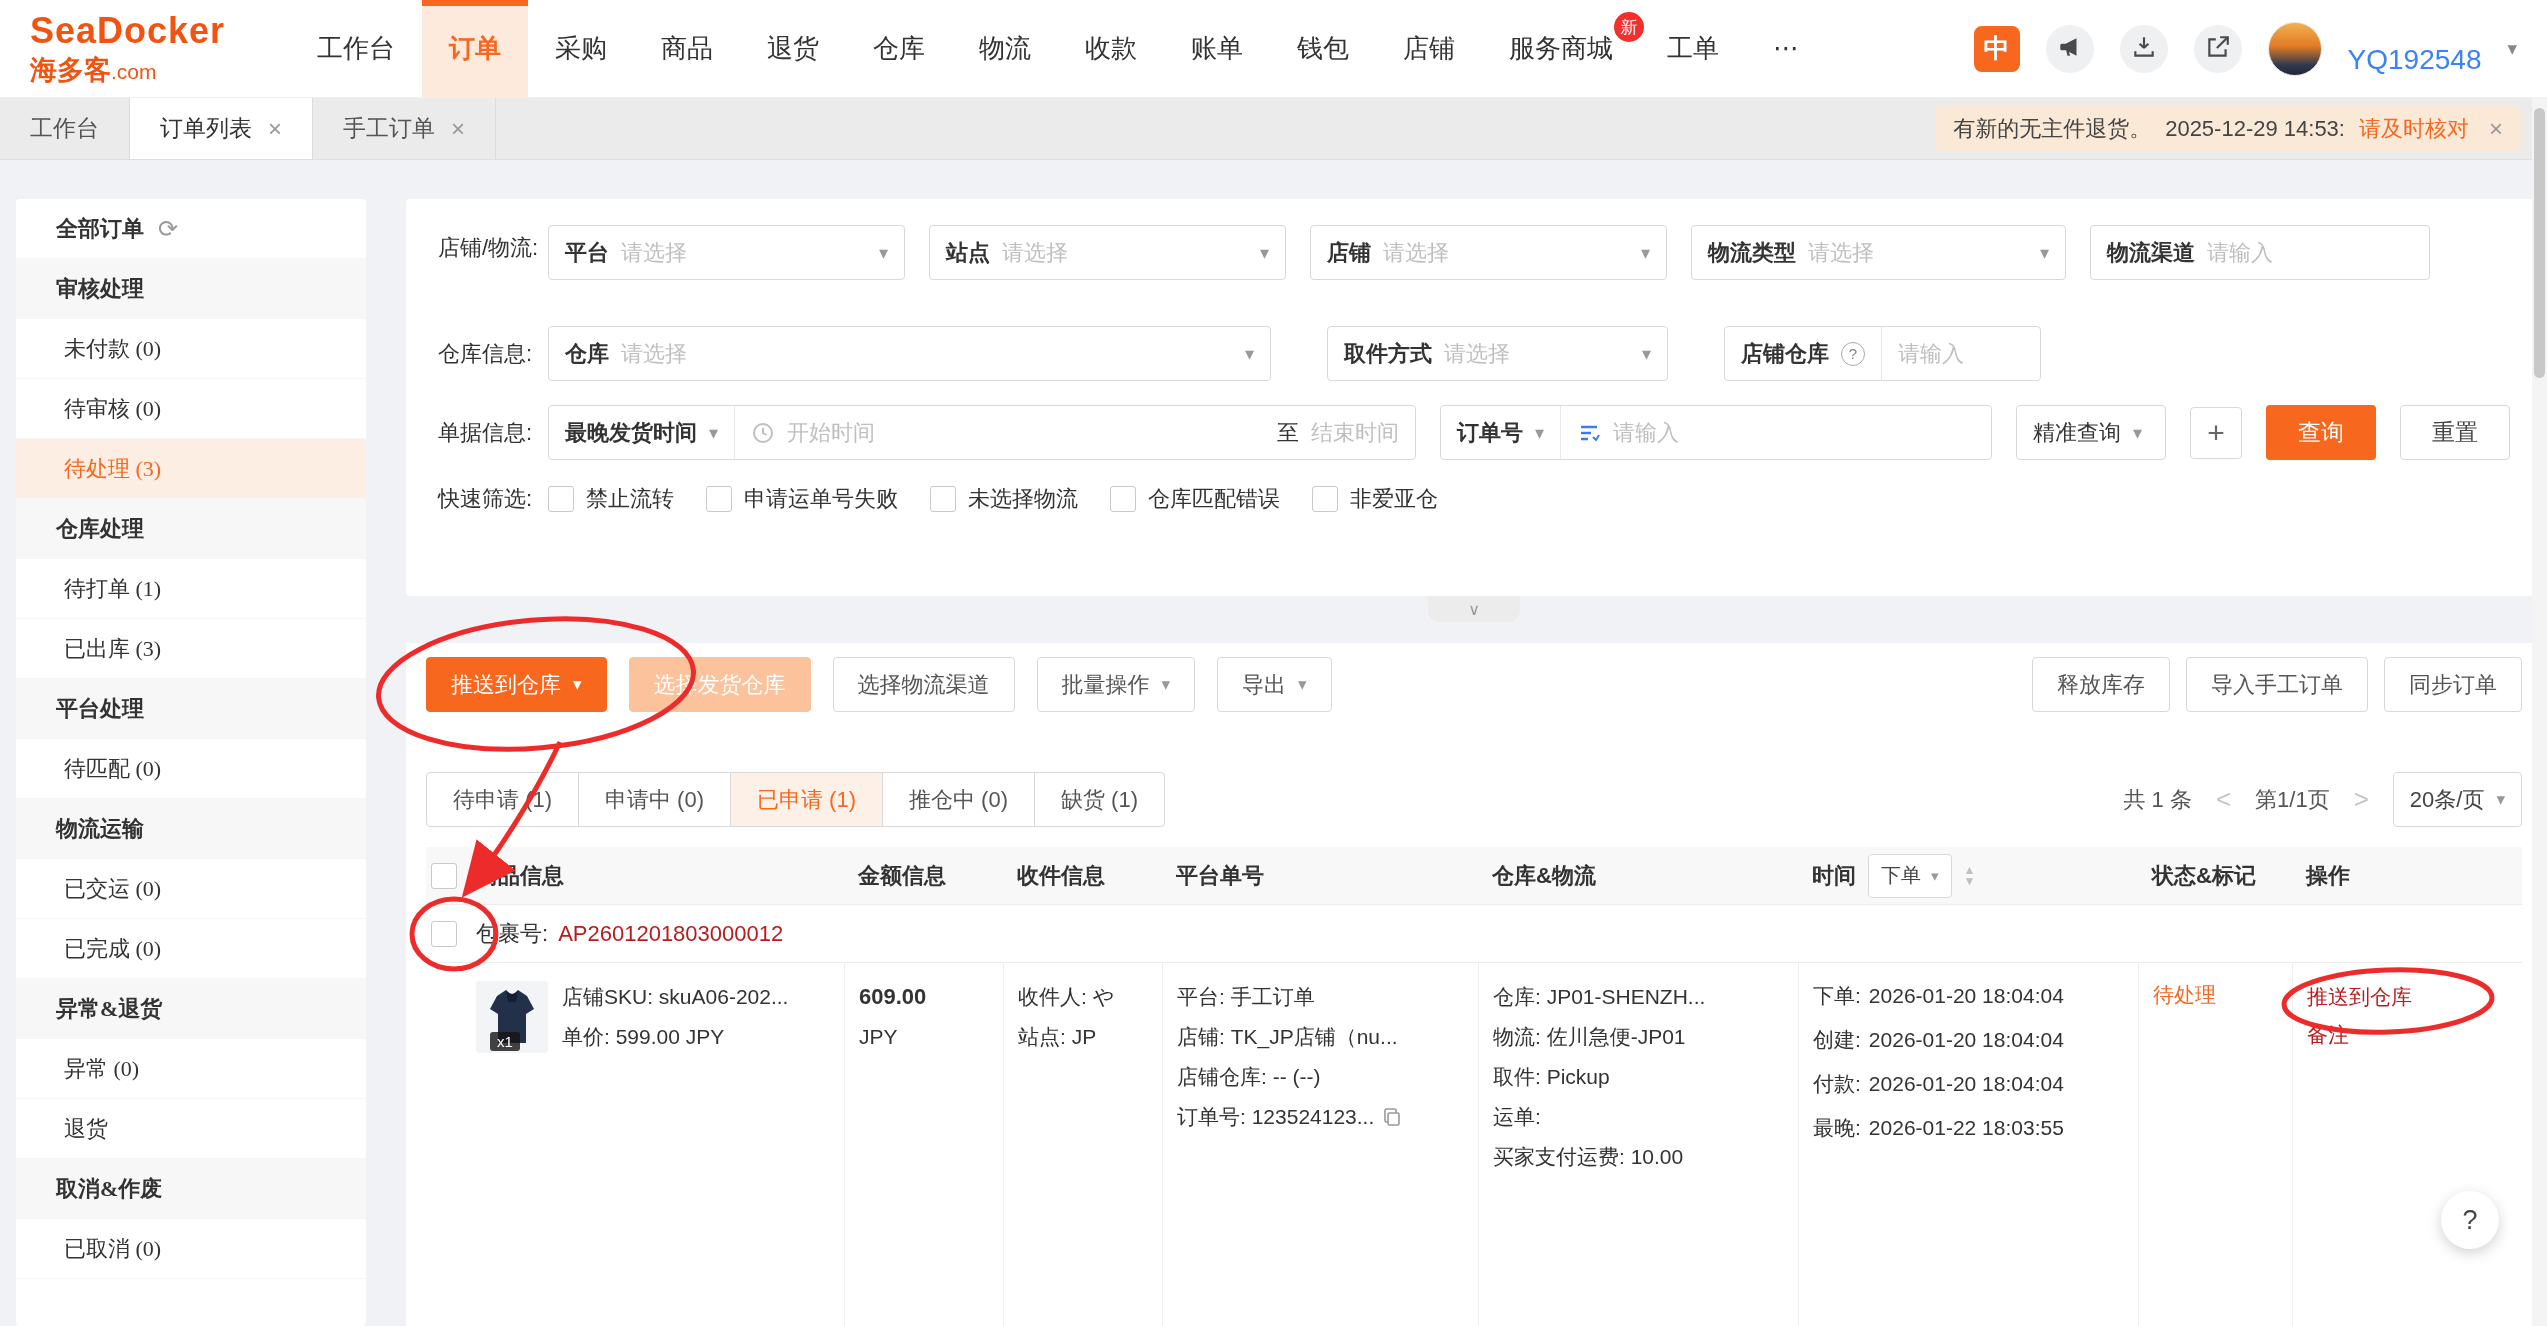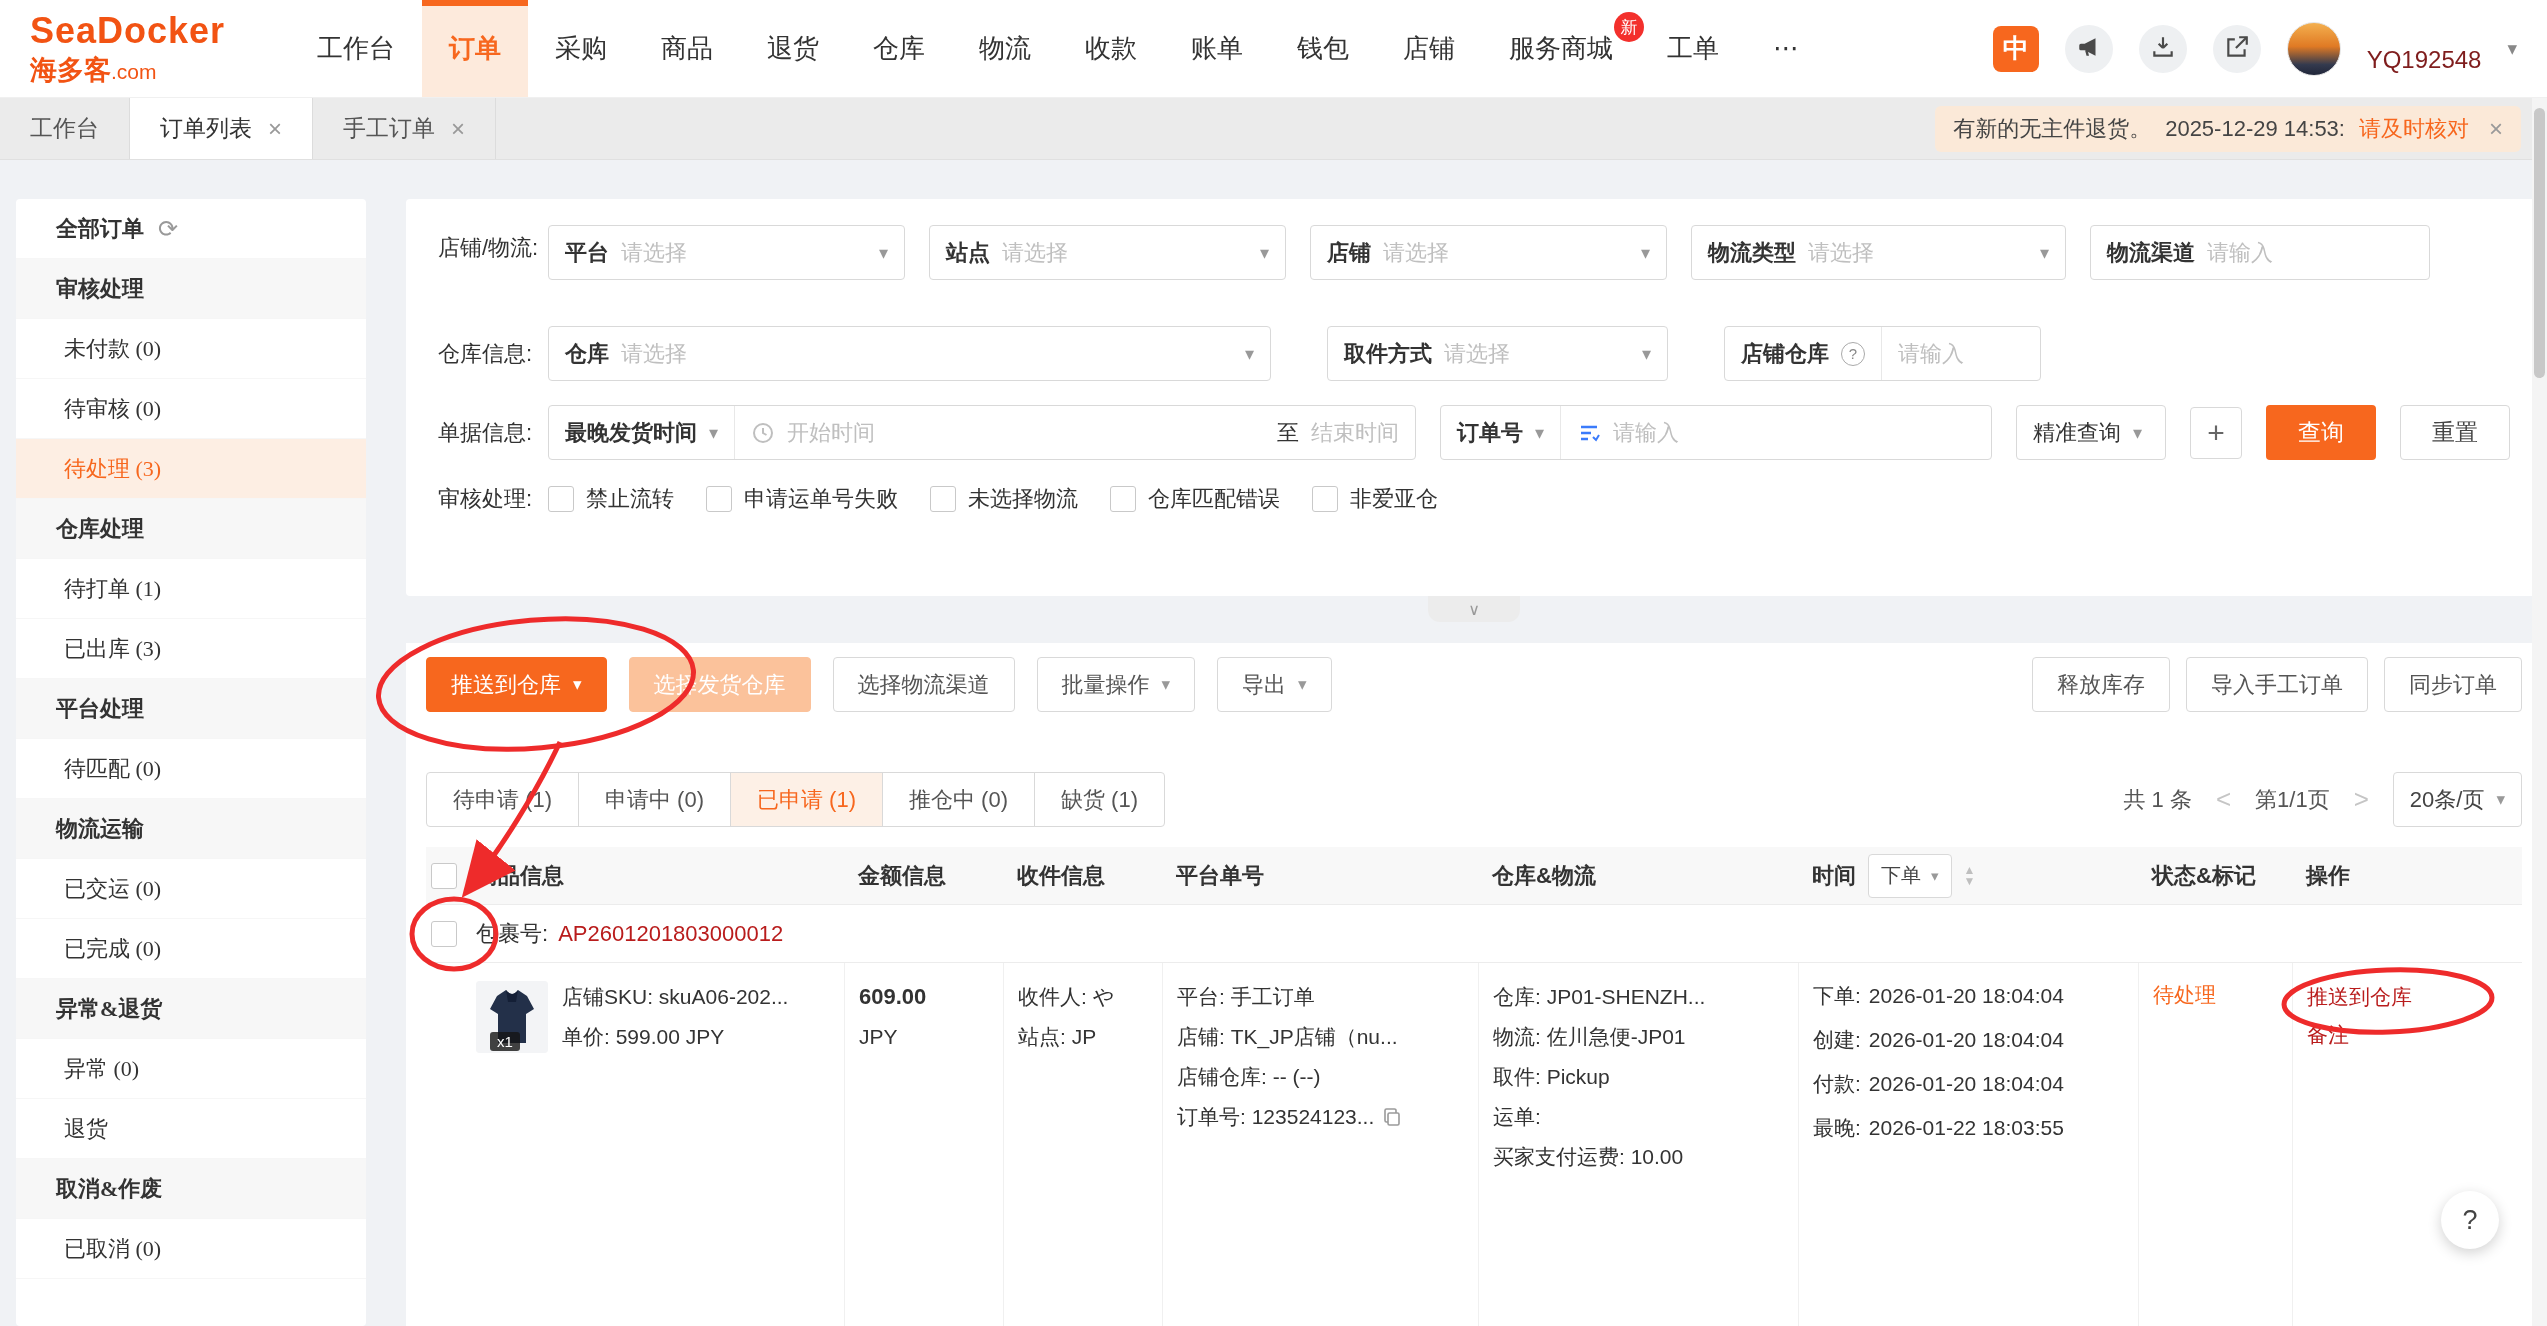--- a/index.html
+++ b/index.html
@@ -15,21 +15,21 @@
   .logo-cn .dom{font-size:21px;font-weight:normal;}
   .nav{display:flex;align-items:stretch;margin-left:30px;}
   .nav-item{display:flex;align-items:center;padding:0 27px;font-size:26px;color:#333;cursor:pointer;position:relative;white-space:nowrap;}
   .nav-item.active{color:#f7671e;background:#fdeadc;font-weight:bold;box-shadow:inset 0 6px 0 #f7671e;}
   .nav-badge{position:absolute;top:12px;right:-4px;min-width:30px;height:30px;border-radius:15px;background:#f3302c;color:#fff;font-size:17px;display:flex;align-items:center;justify-content:center;font-weight:normal;padding:0 4px;}
   .nav-right{margin-left:auto;display:flex;align-items:center;gap:26px;}
   .lang-icon{width:46px;height:46px;border-radius:8px;background:#f7671e;color:#fff;font-size:26px;font-weight:bold;display:flex;align-items:center;justify-content:center;}
   .icon-btn{width:48px;height:48px;border-radius:50%;background:#eef0f2;display:flex;align-items:center;justify-content:center;}
   .icon-btn svg{width:26px;height:26px;stroke:#4a4a4a;fill:none;stroke-width:2;}
   .avatar{width:54px;height:54px;border-radius:50%;background:linear-gradient(180deg,#f4b04f 0%,#e07a24 45%,#343a4e 80%,#20263a 100%);border:1px solid #e5e5e5;}
-  .username{font-size:24px;color:#7f1d1d;margin-top:23px;}
+  .username{font-size:28px;color:#3b82f6;margin-top:23px;}
   .user-caret{color:#888;font-size:19px;}
 
   
   .tabbar{height:62px;background:#ebebeb;display:flex;align-items:stretch;position:relative;border-bottom:1px solid #e0e0e0;}
   .tab{display:flex;align-items:center;gap:16px;padding:0 30px;font-size:23px;color:#555;border-right:1px solid #dcdcdc;white-space:nowrap;}
   .tab.active{background:#fff;color:#333;}
   .tab .tclose{color:#999;font-size:24px;}
   .notice{position:absolute;right:26px;top:8px;height:46px;background:#fbe9d8;border-radius:6px;display:flex;align-items:center;gap:14px;padding:0 18px;font-size:22px;color:#444;}
   .notice .n-action{color:#f7671e;}
   .notice .n-close{color:#999;font-size:24px;margin-left:6px;}
@@ -335,21 +335,21 @@
             <span class="ftxt">精准查询</span>
             <span class="caret">▾</span>
           </div>
           <div class="sq-btn">+</div>
           <button class="btn-search">查询</button>
           <button class="btn-reset">重置</button>
         </div>
       </div>
 
       <div class="f-row" style="margin-bottom:0;">
-        <div class="f-label">审核处理:</div>
+        <div class="f-label">快速筛选:</div>
         <div class="f-fields" style="gap:0;">
           <label class="qf">
             <span class="chk"></span>
             <span>禁止流转</span>
           </label>
           <label class="qf">
             <span class="chk"></span>
             <span>申请运单号失败</span>
           </label>
           <label class="qf">

